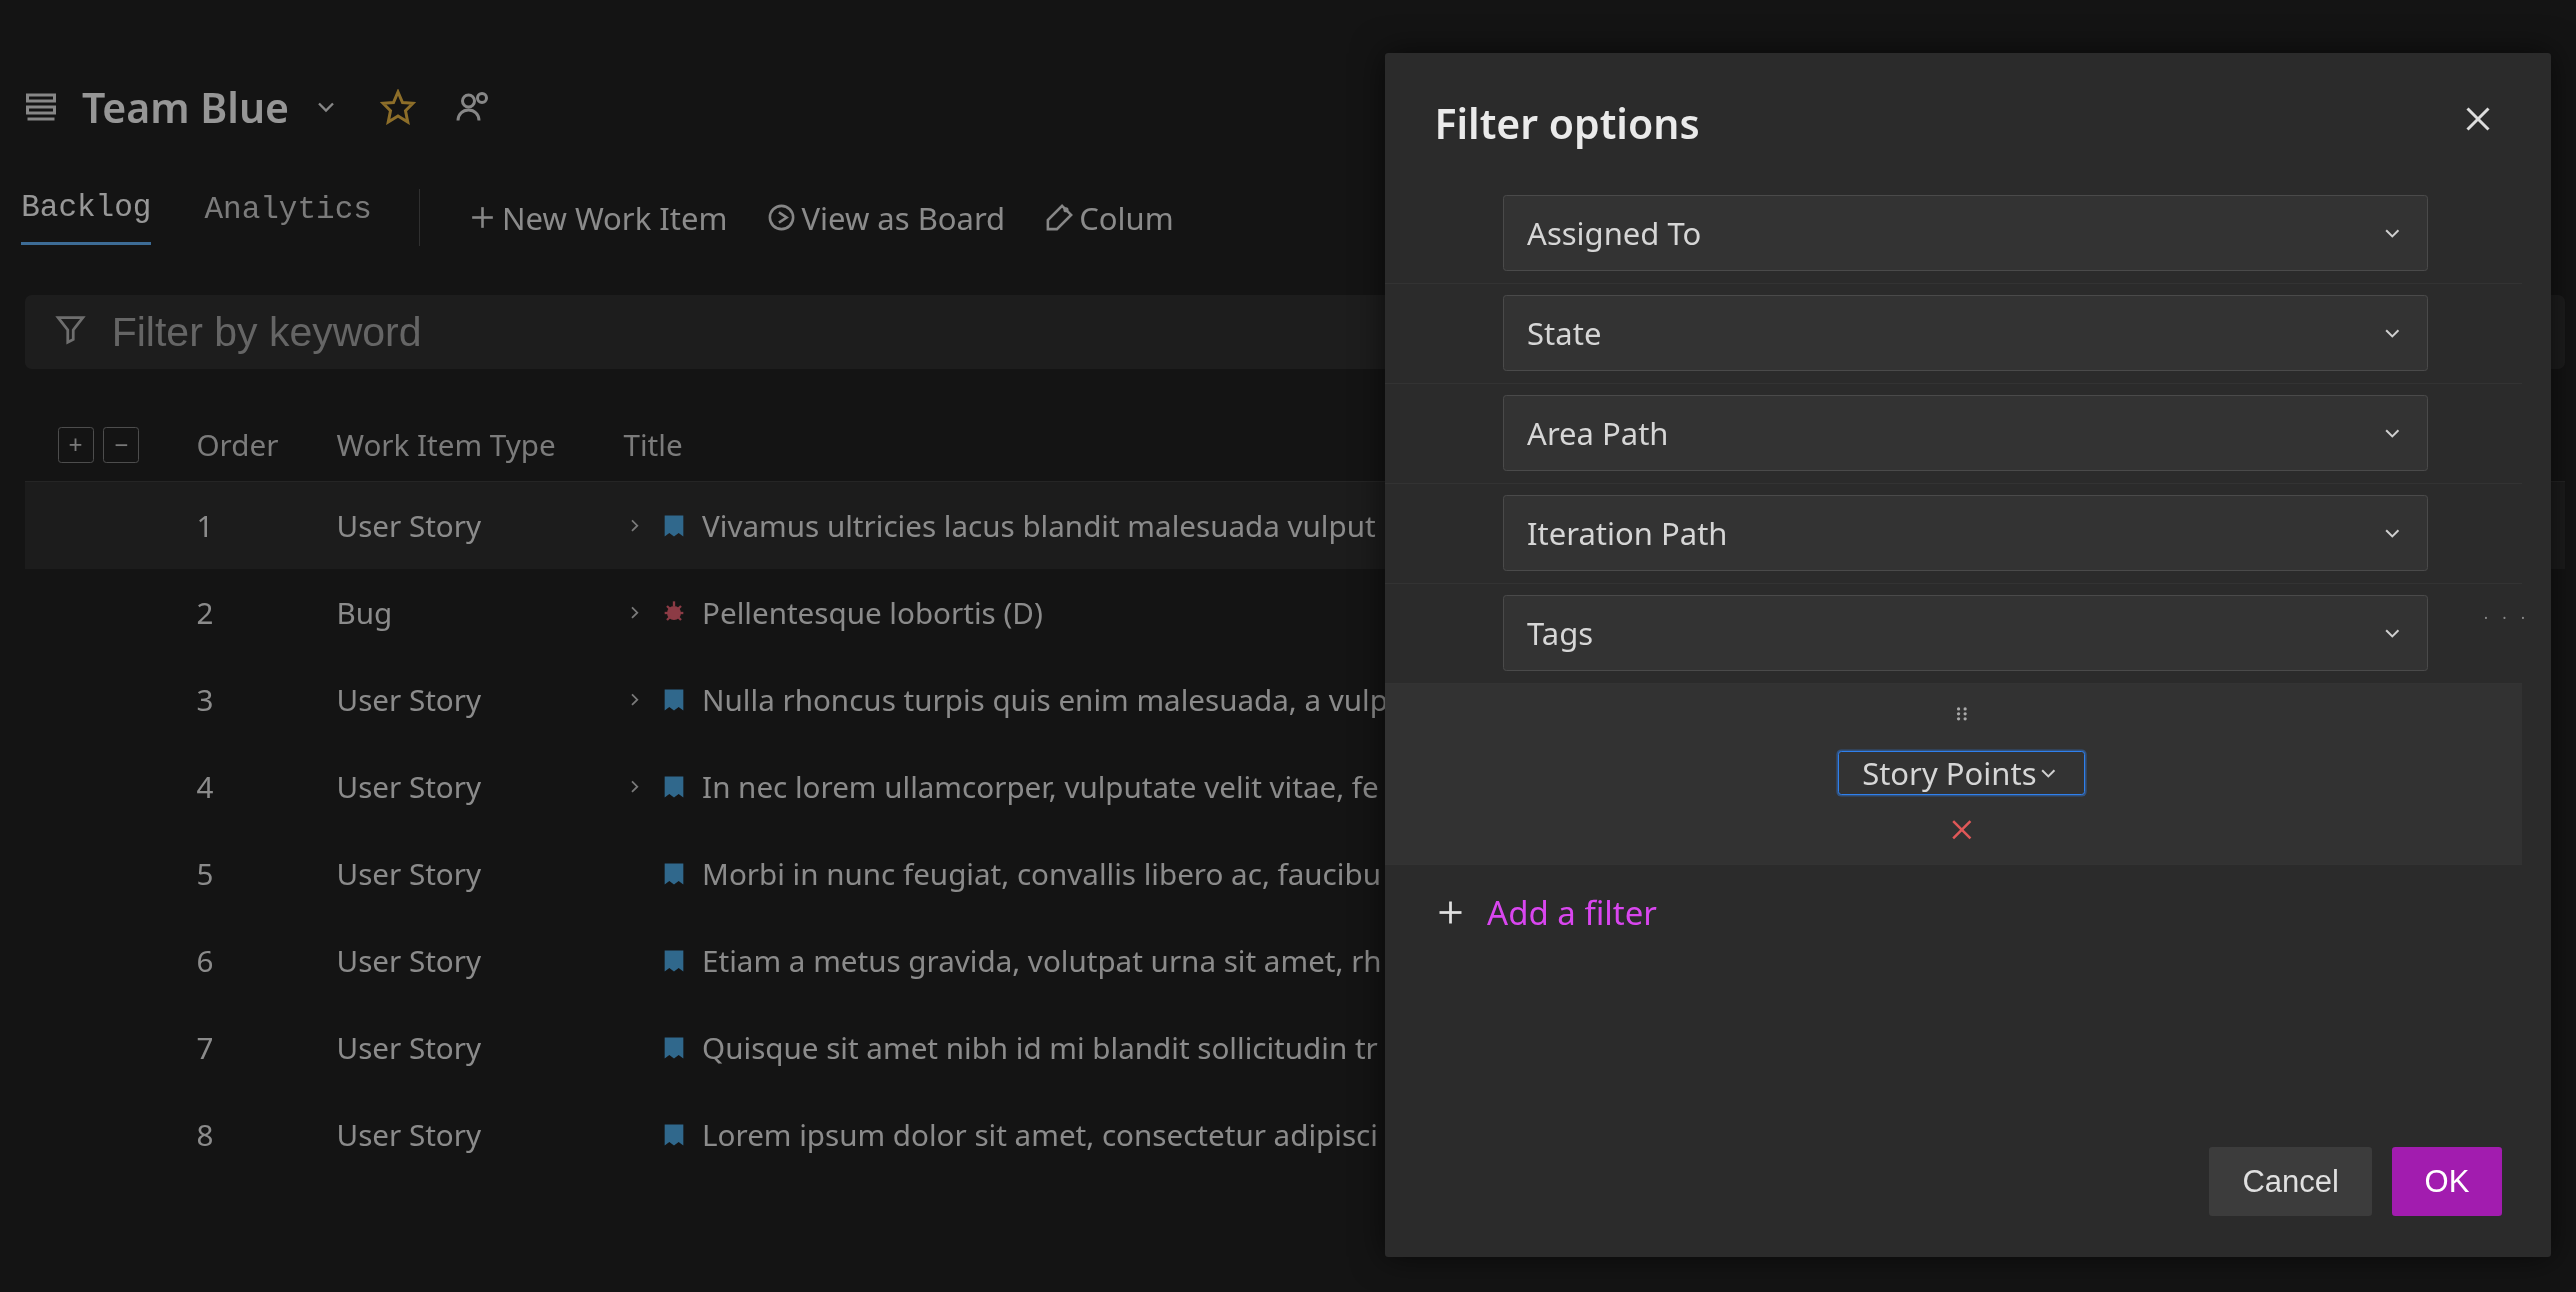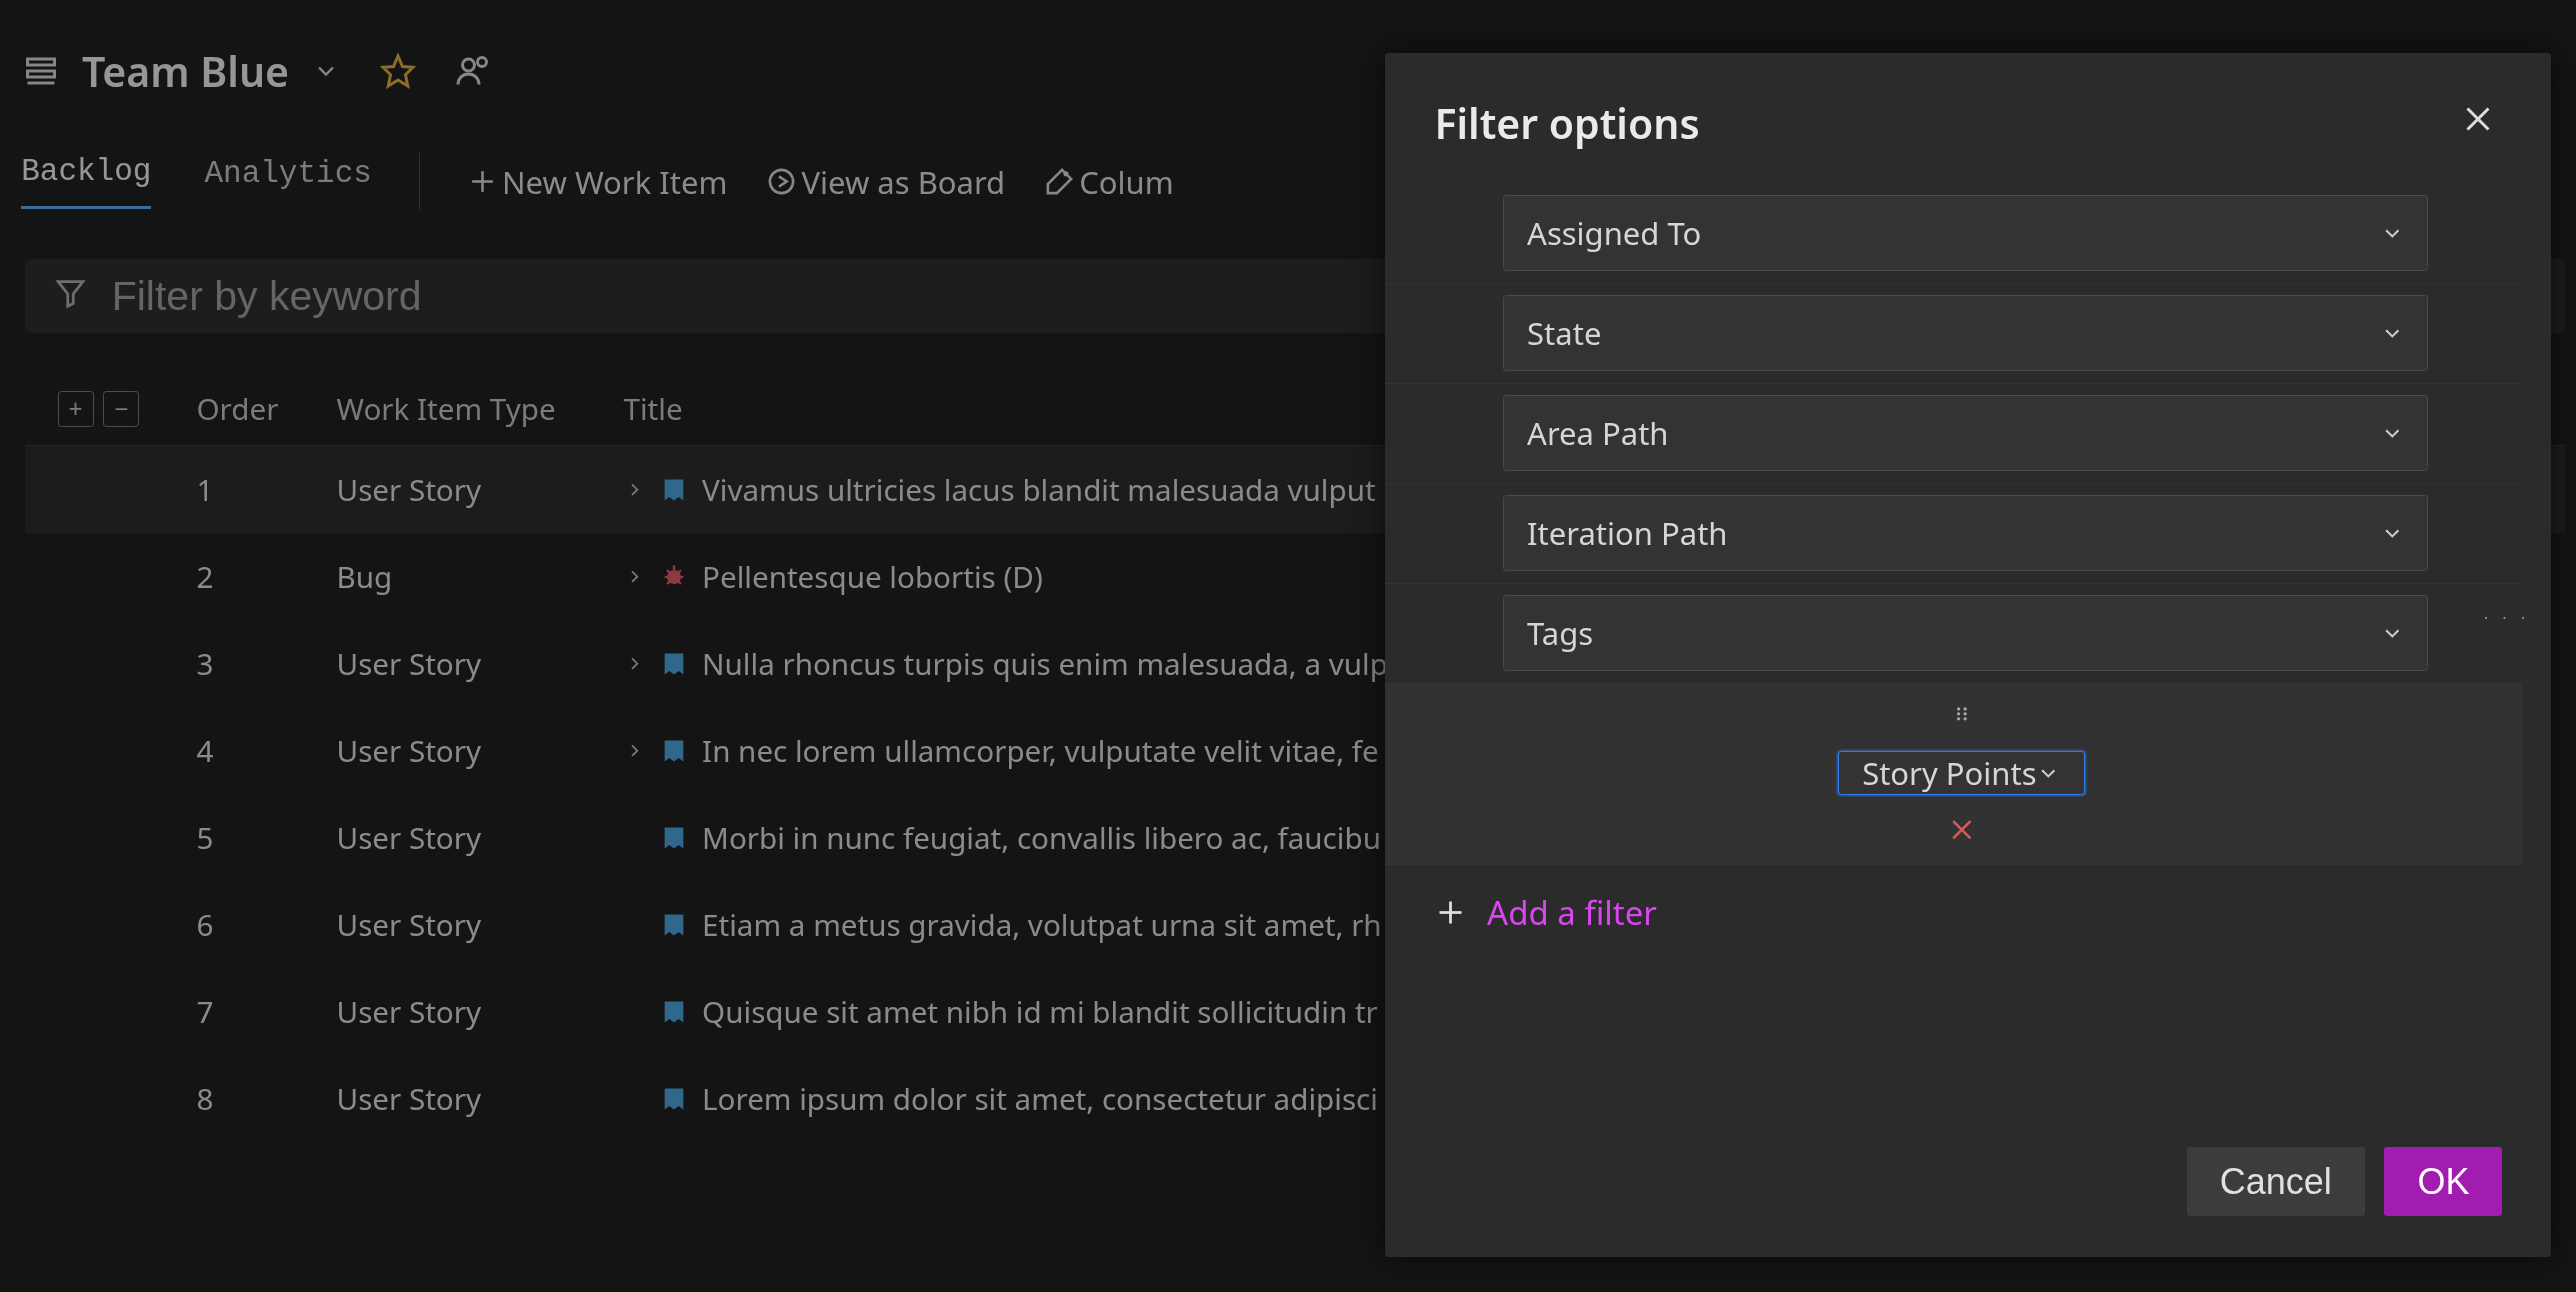--- a/index.html
+++ b/index.html
@@ -15,20 +15,21 @@
   .app {
     position: relative;
     width: 100%;
     height: 100%;
     transform-origin: top left;
   }
   .main {
     position: absolute;
     inset: 0;
     padding: 33px 0 0 13px;
+    margin-top: 36px;
   }
   .header {
     display: flex;
     align-items: center;
     gap: 23px;
     padding-left: 9.9px;
     height: 76px;
   }
   .backlog-icon svg { display:block; }
   .team-name {
@@ -240,21 +241,21 @@
   }
   .panel-foot {
     display: flex;
     justify-content: flex-end;
     gap: 19.7px;
     padding: 24.6px 49px 41px 49px;
   }
   .btn {
     height: 69px;
     padding: 0 33px;
-    font-size: 36px;
+    font-size: 31px;
     border-radius: 3.3px;
     display: flex;
     align-items: center;
     cursor: pointer;
     border: none;
   }
   .btn-secondary {
     background: #3c3c3c;
     color: #e0e0e0;
   }

